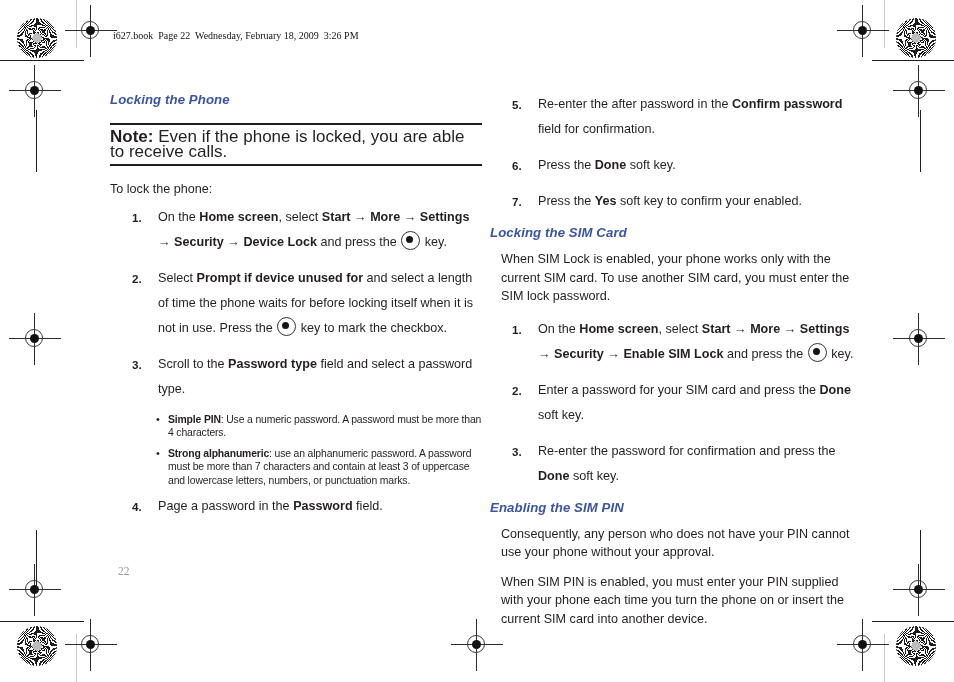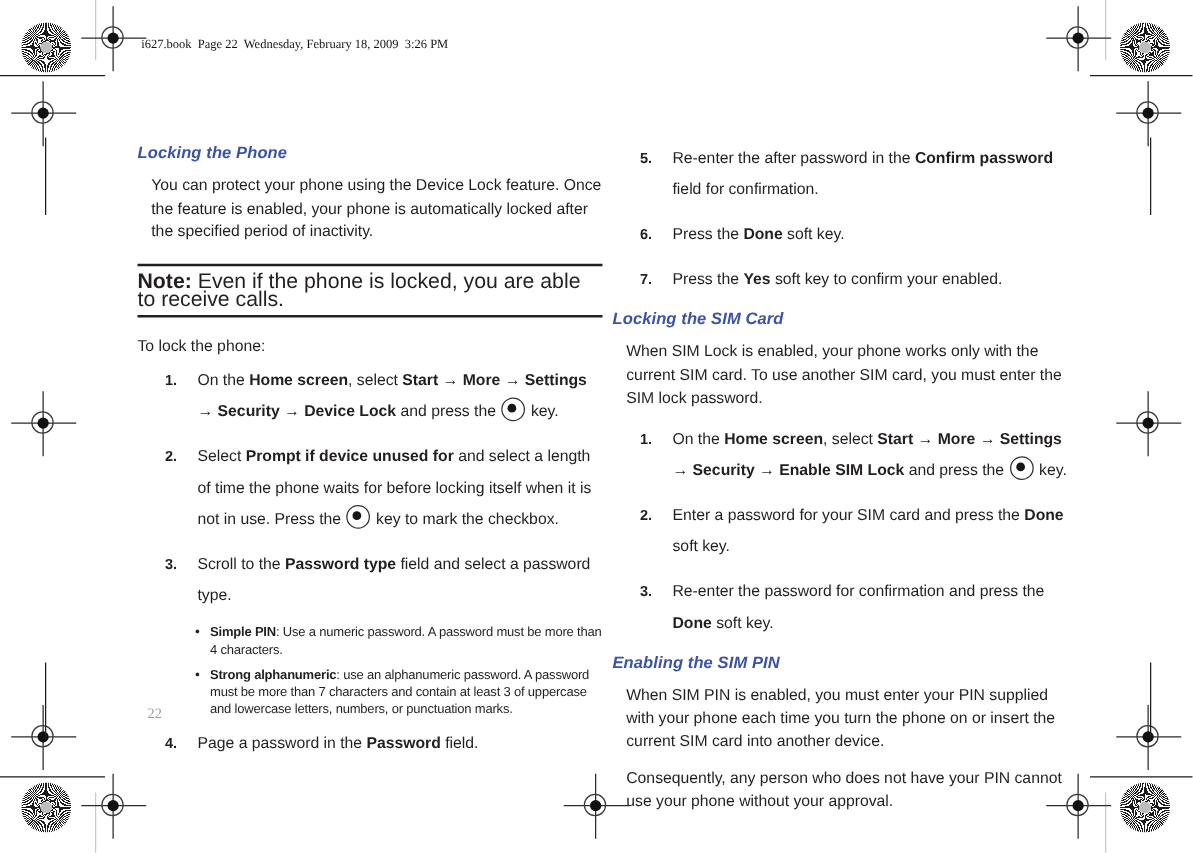--- a/index.html
+++ b/index.html
@@ -35,21 +35,21 @@
   .guide{position:absolute;background:#c9c9c9;}
   .guide.v{width:1.2px;}
 
   
   .hdr{
     position:absolute;left:113px;top:30px;
     font-family:"Liberation Serif", serif;font-size:10px;color:#141414;white-space:pre;
   }
 
   
-  .col{position:absolute;top:92px;width:372px;margin-top:22px;}
+  .col{position:absolute;top:92px;width:372px;}
   .col-left{left:110px;}
   .col-right{left:490px;}
 
   h2.sec{
     margin:0 0 10px 0;font-size:13.2px;font-weight:bold;font-style:italic;
     color:#3a53a4;letter-spacing:.1px;
   }
   h2.sec.tight{margin-top:8px;}
 
   p.body{
@@ -190,21 +190,20 @@
 <div class="trim h" style="left:872px;top:621px;width:82px;"></div>
 <div class="trim v" style="left:36px;top:110px;height:62px;"></div>
 <div class="trim v" style="left:36px;top:530px;height:62px;"></div>
 <div class="trim v" style="left:920px;top:110px;height:62px;"></div>
 <div class="trim v" style="left:920px;top:530px;height:62px;"></div>
 
 <div class="hdr">i627.book  Page 22  Wednesday, February 18, 2009  3:26 PM</div>
 
 <div class="col col-left">
   <h2 class="sec">Locking the Phone</h2>
-  <p class="body">You can protect your phone using the Device Lock feature. Once the feature is enabled, your phone is automatically locked after the specified period of inactivity.</p>
 
   <div class="note">
     <div class="txt">
       <b>Note:</b><span> Even if the phone is locked, you are able to receive calls.</span>
     </div>
   </div>
 
   <p class="lead">To lock the phone:</p>
 
   <ol class="steps" id="left-steps">
@@ -229,18 +228,18 @@
   <h2 class="sec tight">Locking the SIM Card</h2>
   <p class="body">When SIM Lock is enabled, your phone works only with the current SIM card. To use another SIM card, you must enter the SIM lock password.</p>
   <ol class="steps" id="sim-steps">
       <li><span class="num">1.</span><span>On the </span><b>Home screen</b><span>, select </span><b>Start</b><b class="arw"> → </b><b>More</b><b class="arw"> → </b><b>Settings</b><b class="arw"> → </b><b>Security</b><b class="arw"> → </b><b>Enable SIM Lock</b><span> and press the </span><span class="keyicon"></span><span> key.</span></li>
       <li><span class="num">2.</span><span>Enter a password for your SIM card and press the </span><b>Done</b><span> soft key.</span></li>
       <li><span class="num">3.</span><span>Re-enter the password for confirmation and press the </span><b>Done</b><span> soft key.</span></li>
     </ol>
 
   <h2 class="sec tight">Enabling the SIM PIN</h2>
   <div id="pin-paras">
+      <p class="body">Consequently, any person who does not have your PIN cannot use your phone without your approval.</p>
       <p class="body">When SIM PIN is enabled, you must enter your PIN supplied with your phone each time you turn the phone on or insert the current SIM card into another device.</p>
-      <p class="body">Consequently, any person who does not have your PIN cannot use your phone without your approval.</p>
     </div>
 </div>
 
 <div class="pageno">22</div>
 
 </body></html>

